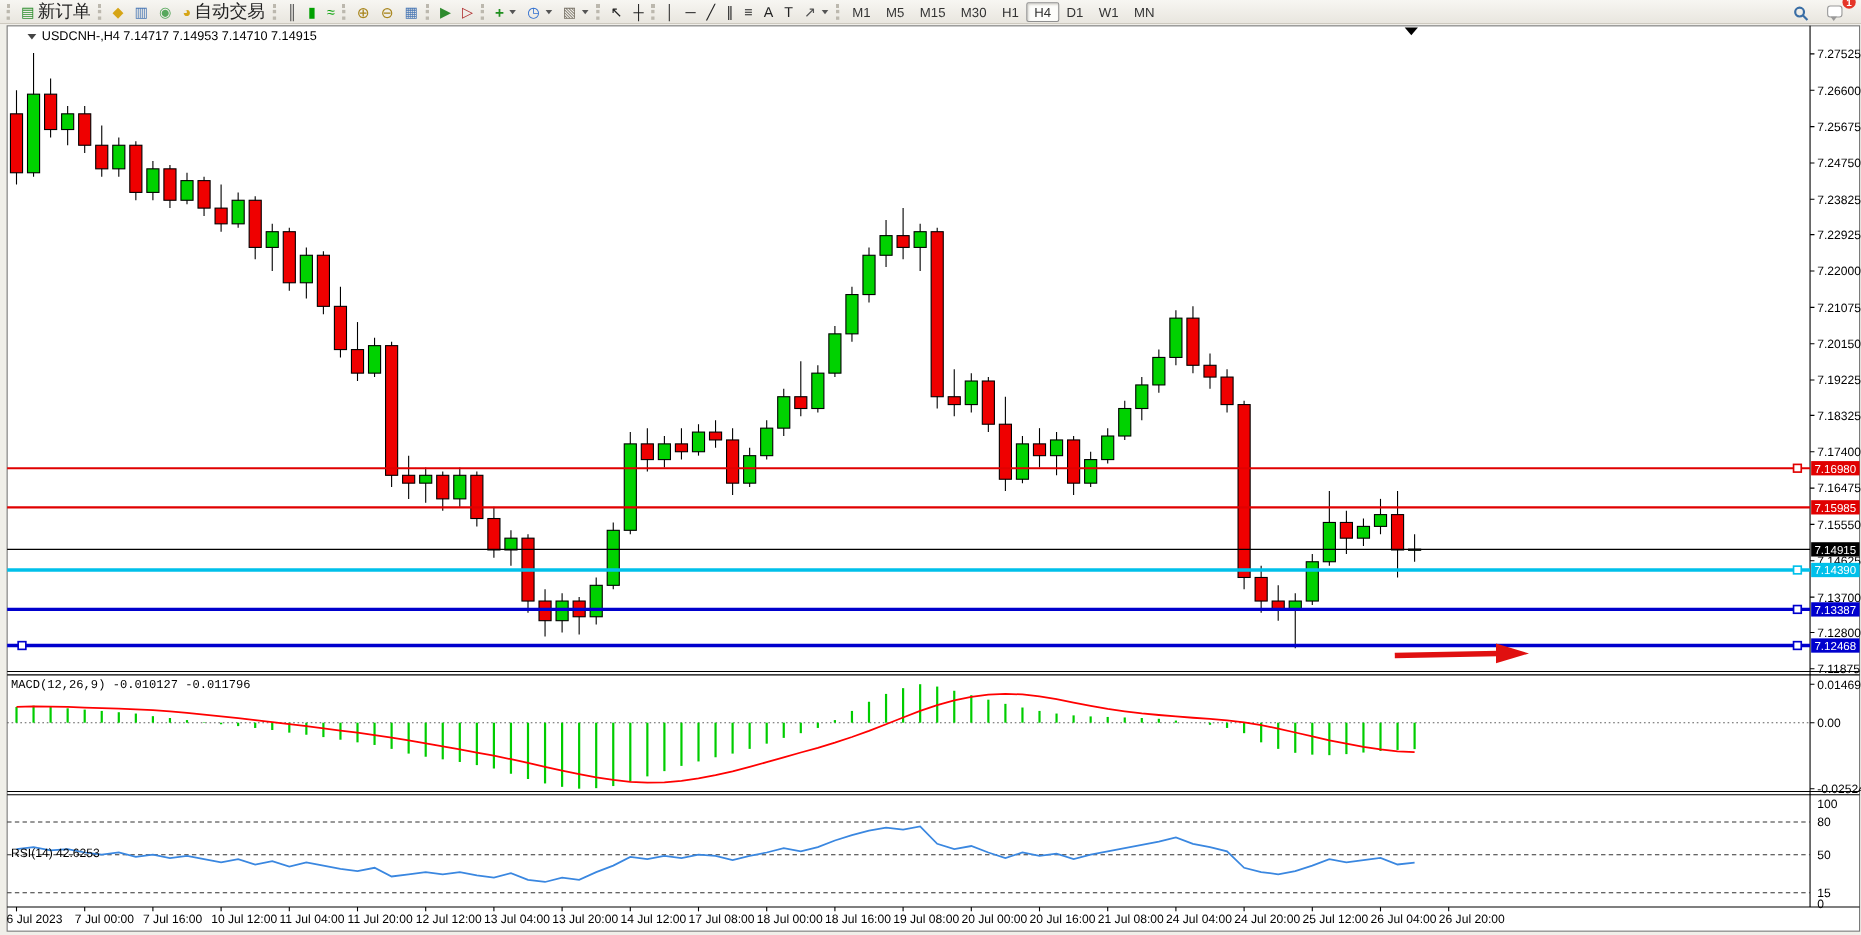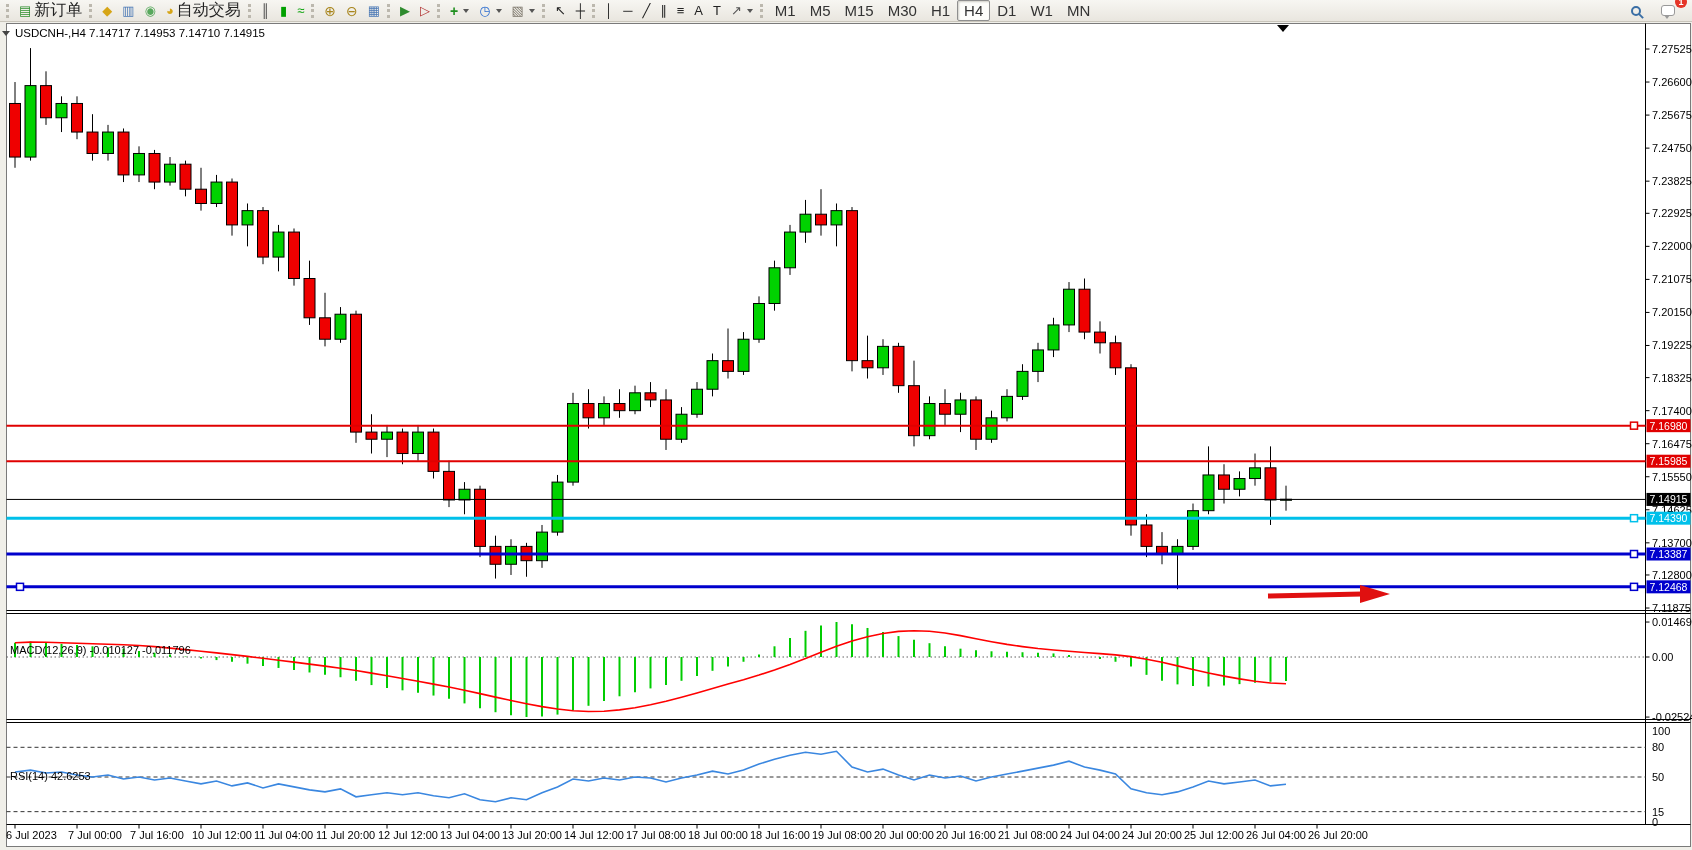--- a/index.html
+++ b/index.html
@@ -11,21 +11,21 @@
     background:linear-gradient(#f7f6f2,#e9e6df); border-bottom:1px solid #c9c5bb;
     display:flex; align-items:center; padding:0 4px; }
   .tb-group { display:flex; align-items:center; height:22px; }
   .grip { width:4px; height:14px; border-left:3px dotted #bcb8ae; margin:0 4px 0 2px; }
   .tb-btn { height:20px; display:flex; align-items:center; gap:3px; padding:0 4px;
     border:1px solid transparent; border-radius:2px; cursor:default; font-size:12px; color:#222; }
   .tbi { font-size:13px; line-height:20px; display:inline-block; }
   .tb-label { font-size:16px; color:#222; white-space:nowrap; }
   .caret { width:0; height:0; border-left:3px solid transparent; border-right:3px solid transparent;
     border-top:4px solid #555; margin-left:2px; }
-  .tf { padding:1px 6px; font-size:15px; color:#333; border:1px solid transparent; border-radius:2px; }
+  .tf { padding:1px 6px; font-size:12px; color:#333; border:1px solid transparent; border-radius:2px; }
   .tf.active { background:#fdfdfb; border-color:#8f8f8f; box-shadow:inset 1px 1px 2px #cfcdc6; }
   .tb-right { margin-left:auto; display:flex; align-items:center; gap:10px; padding-right:8px; }
   .css-search { width:10px; height:10px; border:2px solid #3a6ea5; border-radius:50%; position:relative; display:inline-block; }
   .css-search::after { content:''; position:absolute; width:2px; height:6px; background:#3a6ea5;
     transform:rotate(-45deg); right:-3px; bottom:-5px; }
   .css-chat { width:14px; height:11px; border:1.5px solid #999; border-radius:3px; background:#fff; position:relative; display:inline-block; }
   .css-chat::after { content:''; position:absolute; left:2px; bottom:-4px; width:0; height:0;
     border-left:3px solid transparent; border-right:3px solid transparent; border-top:4px solid #999; }
   .badge { position:absolute; top:-6px; right:-8px; min-width:12px; height:12px; border-radius:7px;
     background:#e53528; color:#fff; font-size:9px; font-weight:bold; text-align:center; line-height:12px; padding:0 2px; }
@@ -35,21 +35,21 @@
   .i-zoom-in,.i-zoom-out{color:#a8851c;font-size:14px;} .i-tiles{color:#4a78b5;}
   .i-auto-scroll{color:#2e8b2e;} .i-chart-shift{color:#b03030;}
   .i-indicator-add{color:#1f8f1f;font-weight:bold;font-size:14px;} .i-clock{color:#2f6fd0;}
   .i-template{color:#7a7468;}
   .i-cursor,.i-crosshair,.i-vline,.i-hline,.i-trendline,.i-channel,.i-fibo,.i-text,.i-label{color:#222;}
   .i-shapes{color:#555;}
 
   
   .chart-area { position:absolute; top:22px; left:0; width:1692px; height:828px; background:#f0efe9; }
   #chart-svg { position:absolute; top:0; left:0; }
-  .chart-title { position:absolute; top:5px; left:2px; display:flex; align-items:center; gap:5px;
+  .chart-title { position:absolute; top:5px; left:25px; display:flex; align-items:center; gap:5px;
     font-size:11.5px; color:#000; }
   .dd-caret { width:0; height:0; border-left:4px solid transparent; border-right:4px solid transparent;
     border-top:5px solid #444; display:inline-block; }
   .pane-label { position:absolute; left:10px; font-size:11px; color:#000; }
   svg text { font-family:"Liberation Sans","DejaVu Sans",sans-serif; }
 </style>
 </head>
 <body>
 
 <div class="app">
@@ -574,16 +574,16 @@
           <line x1="1255" y1="802.5" x2="1255" y2="806.5" stroke="#000"></line>
           <text x="1246" y="817" font-size="11" fill="#000">26 Jul 04:00</text>
           <line x1="1317" y1="802.5" x2="1317" y2="806.5" stroke="#000"></line>
           <text x="1308" y="817" font-size="11" fill="#000">26 Jul 20:00</text>
         </g>
       </svg>
     <div class="chart-title">
       <span class="dd-caret"></span>
       <span>USDCNH-,H4  7.14717 7.14953 7.14710 7.14915</span>
     </div>
-    <div class="pane-label" style="top:622px;">MACD(12,26,9) -0.010127 -0.011796</div>
+    <div class="pane-label" style="top:595px;font-family:Liberation Mono, monospace;">MACD(12,26,9) -0.010127 -0.011796</div>
     <div class="pane-label" style="top:748px;">RSI(14) 42.6253</div>
   </div>
 </div>
 
 </body></html>

